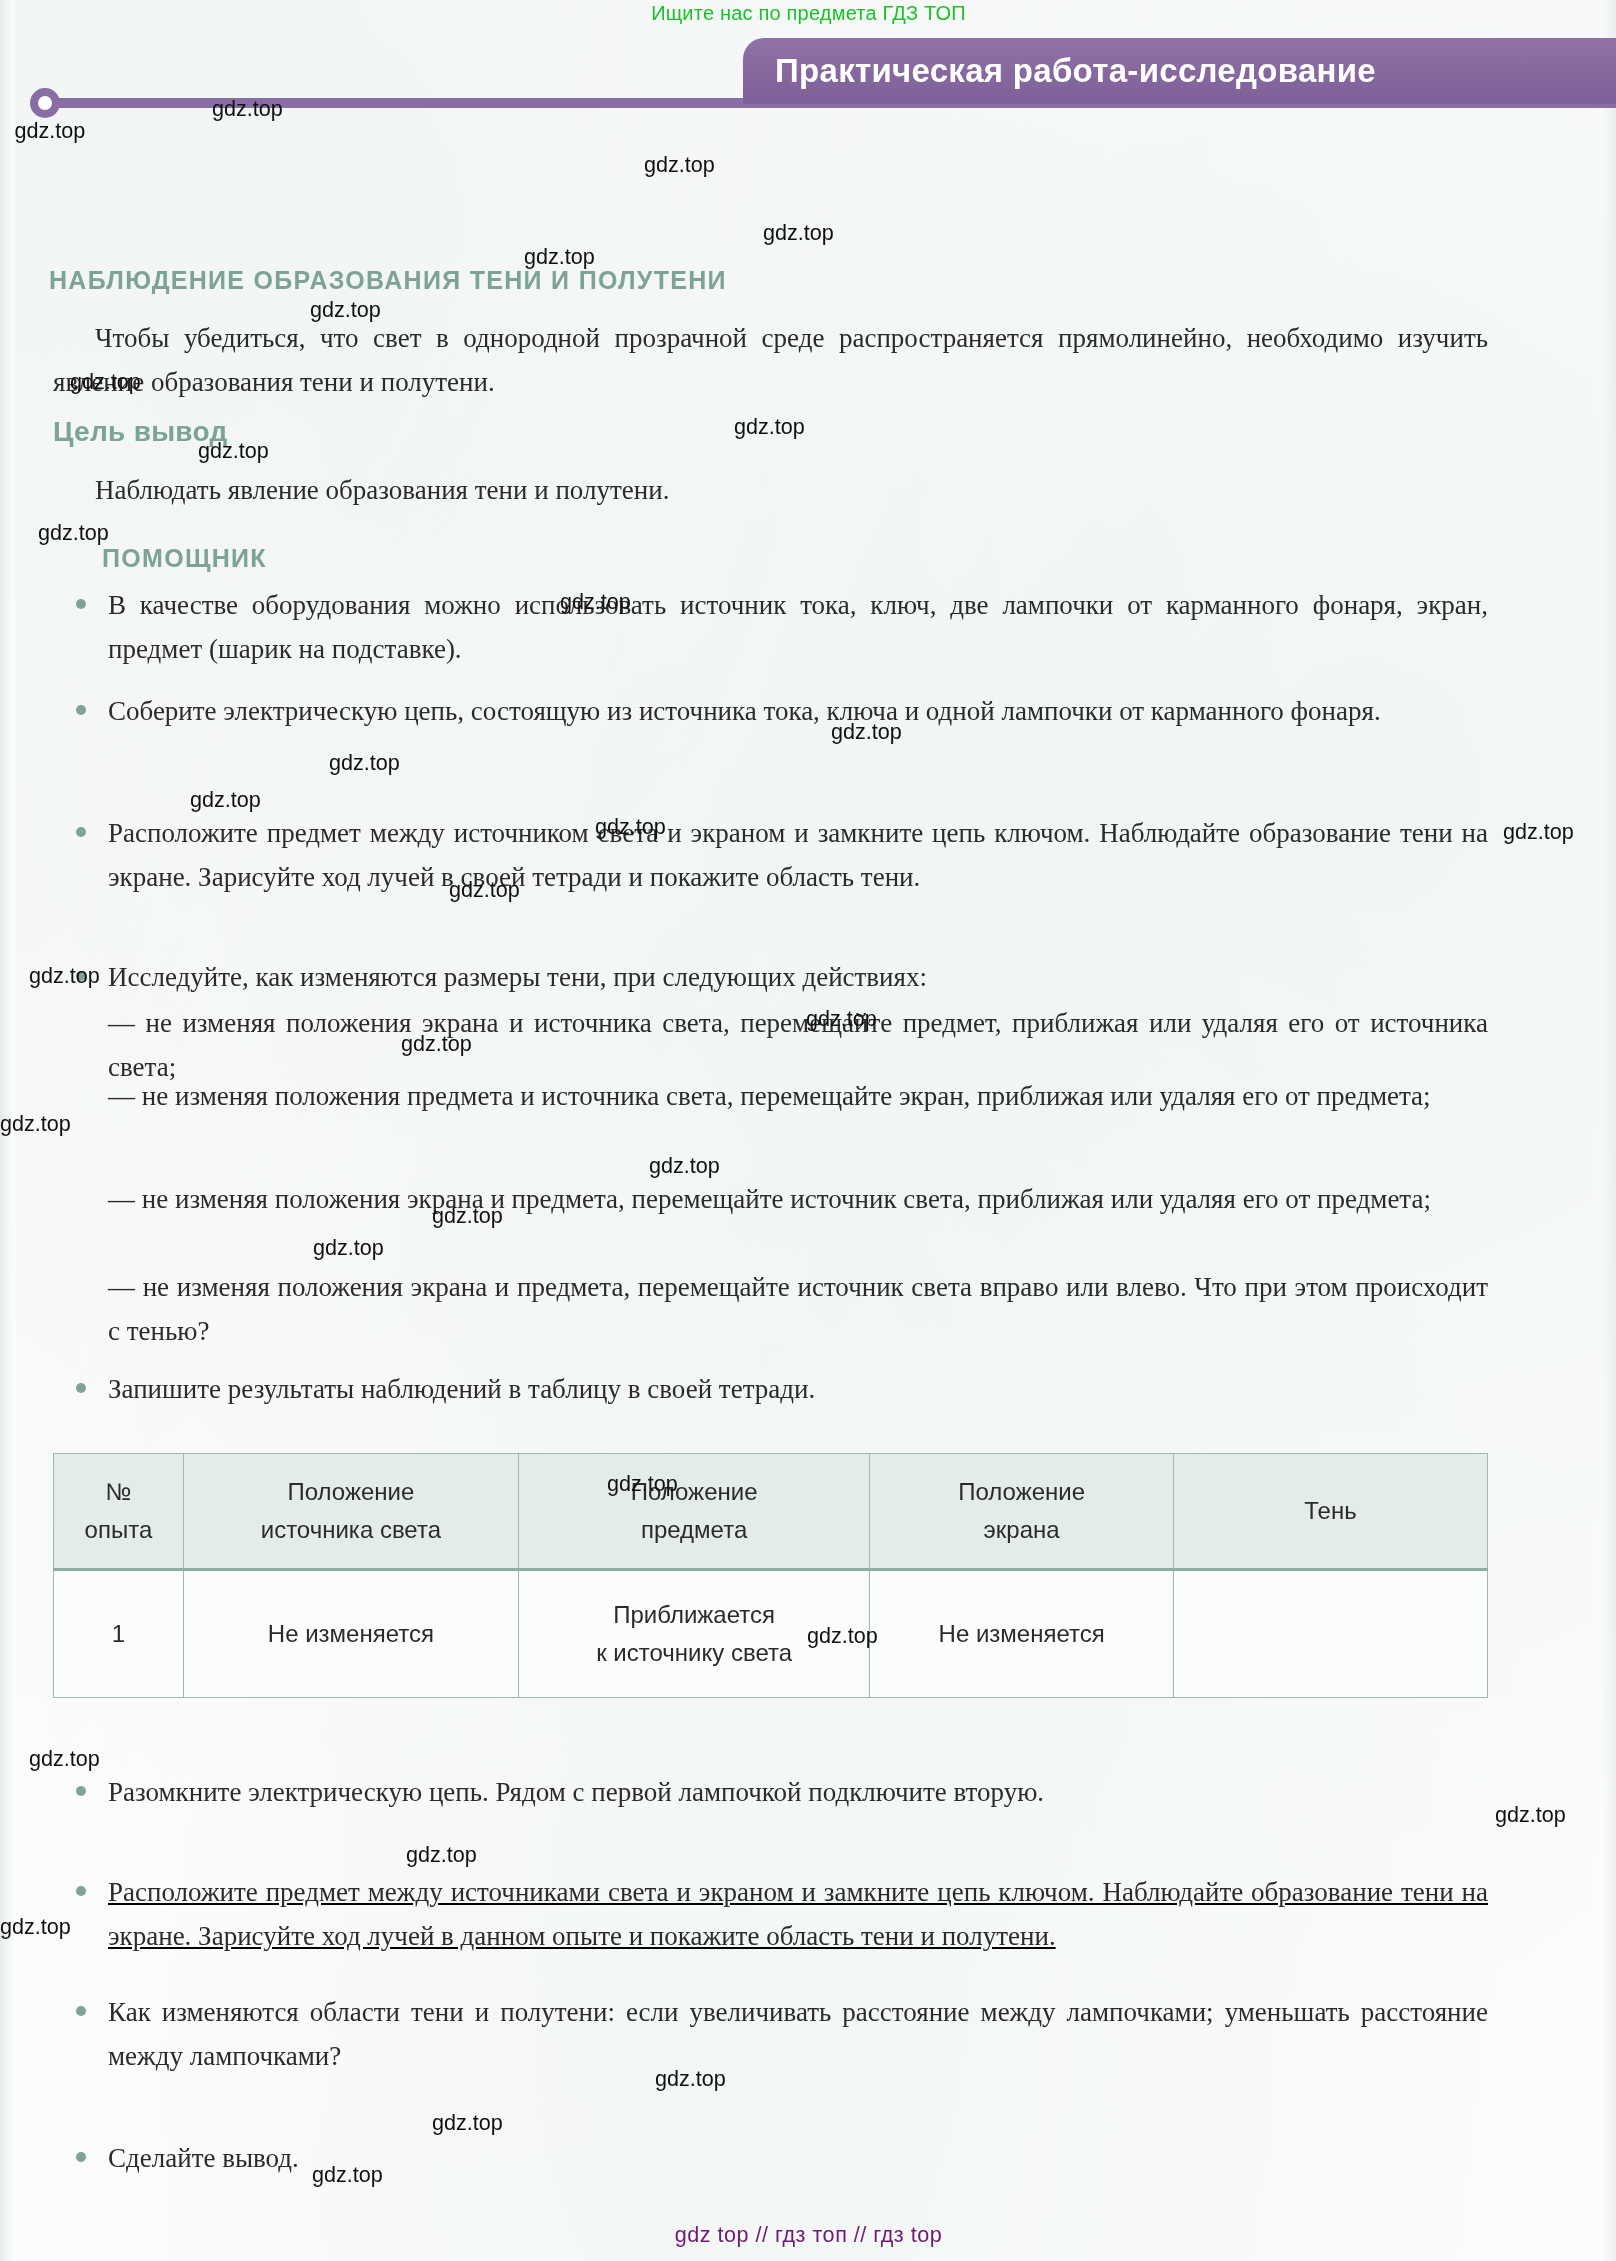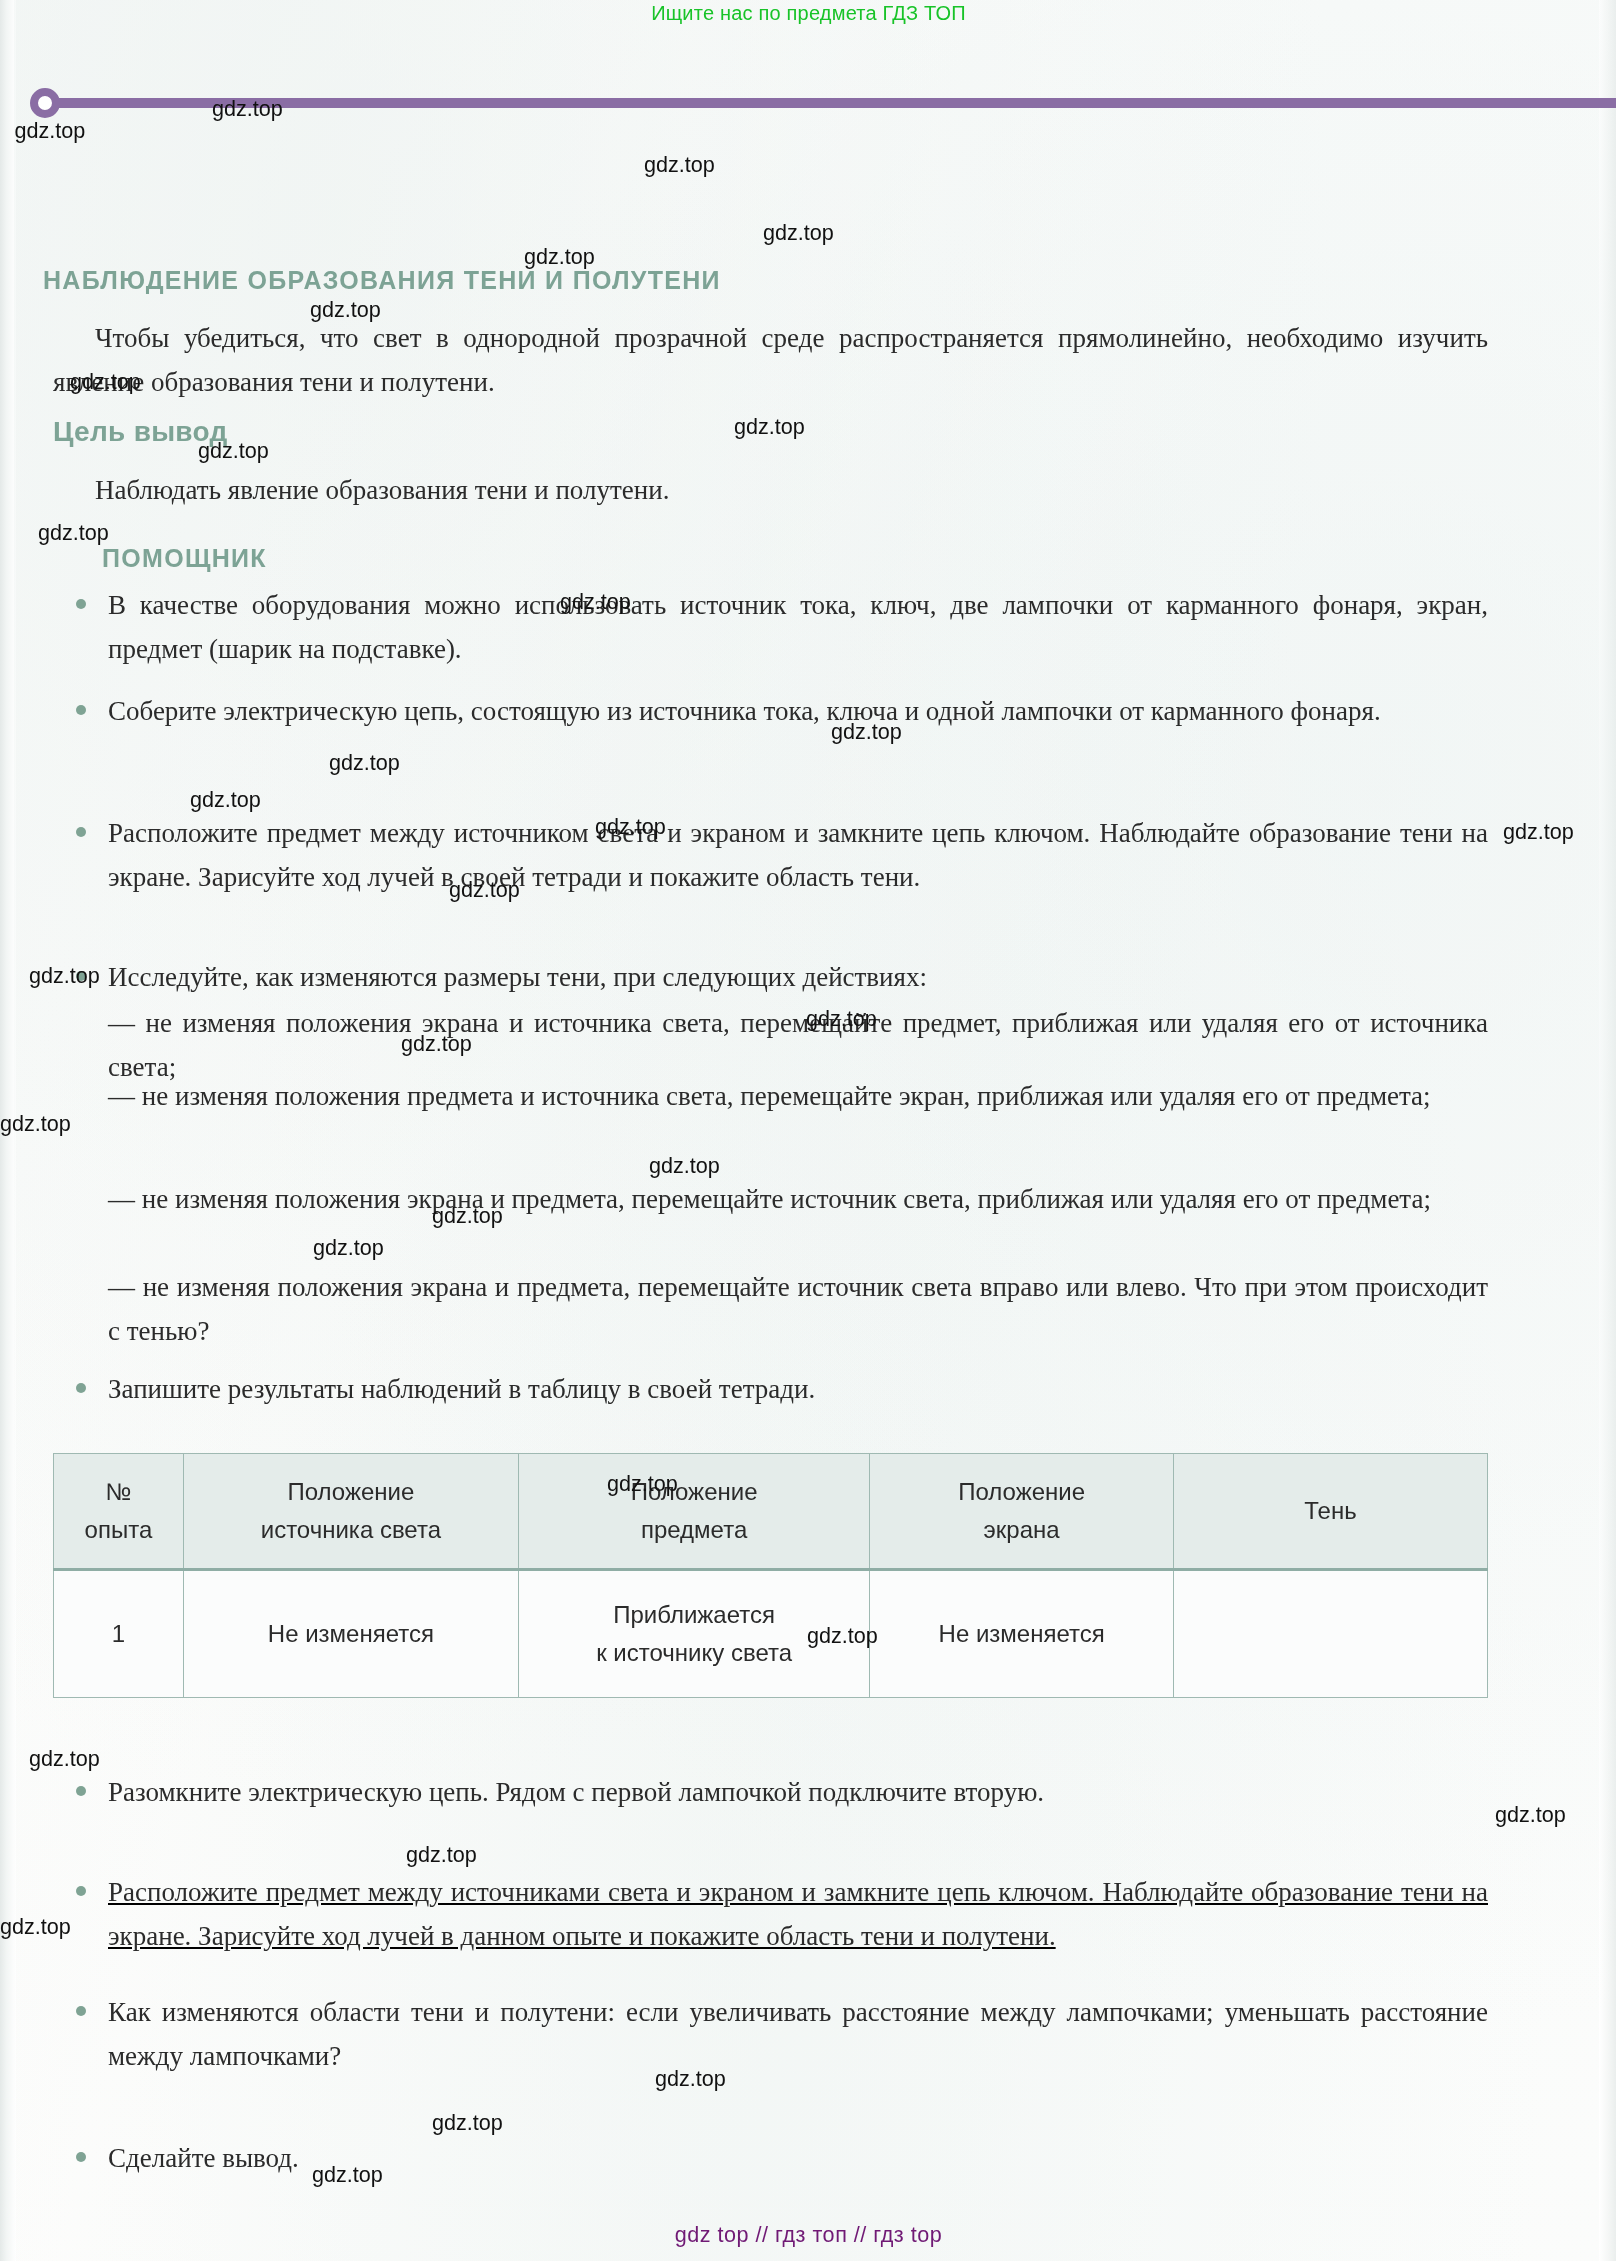--- a/index.html
+++ b/index.html
@@ -238,25 +238,28 @@
 
 <div class="page-left-edge"></div>
 <div class="page-right-edge"></div>
 <div class="paper-tint"></div>
 
 <div class="top-promo">Ищите нас по предмета ГДЗ ТОП</div>
 
 <div class="header-zone">
   <div class="hdr-circle"></div>
   <div class="hdr-rule"></div>
+  <div class="hdr-title-bar">
+    <span class="t">Практическая работа-исследование</span>
+  </div>
 </div>
 
 <div class="content">
 
-  <div class="sec-head" style="left:43px; top:266px;">НАБЛЮДЕНИЕ ОБРАЗОВАНИЯ ТЕНИ И ПОЛУТЕНИ</div>
+  <div class="sec-head" style="left:49px; top:266px;">НАБЛЮДЕНИЕ ОБРАЗОВАНИЯ ТЕНИ И ПОЛУТЕНИ</div>
 
   <div class="para indent" style="left:53px; top:316px; width:1435px;">Чтобы убедиться, что свет в однородной прозрачной среде распространяется прямолинейно, необходимо изучить явление образования тени и полутени.</div>
 
   <div class="sub-head" style="left:53px; top:416px;">Цель вывод</div>
 
   <div class="para indent" style="left:53px; top:468px; width:1435px;">Наблюдать явление образования тени и полутени.</div>
 
   <div class="sec-head" style="left:102px; top:544px;">ПОМОЩНИК</div>
 
   <div class="bullet-row" style="left:76px; top:583px; width:1412px;">

